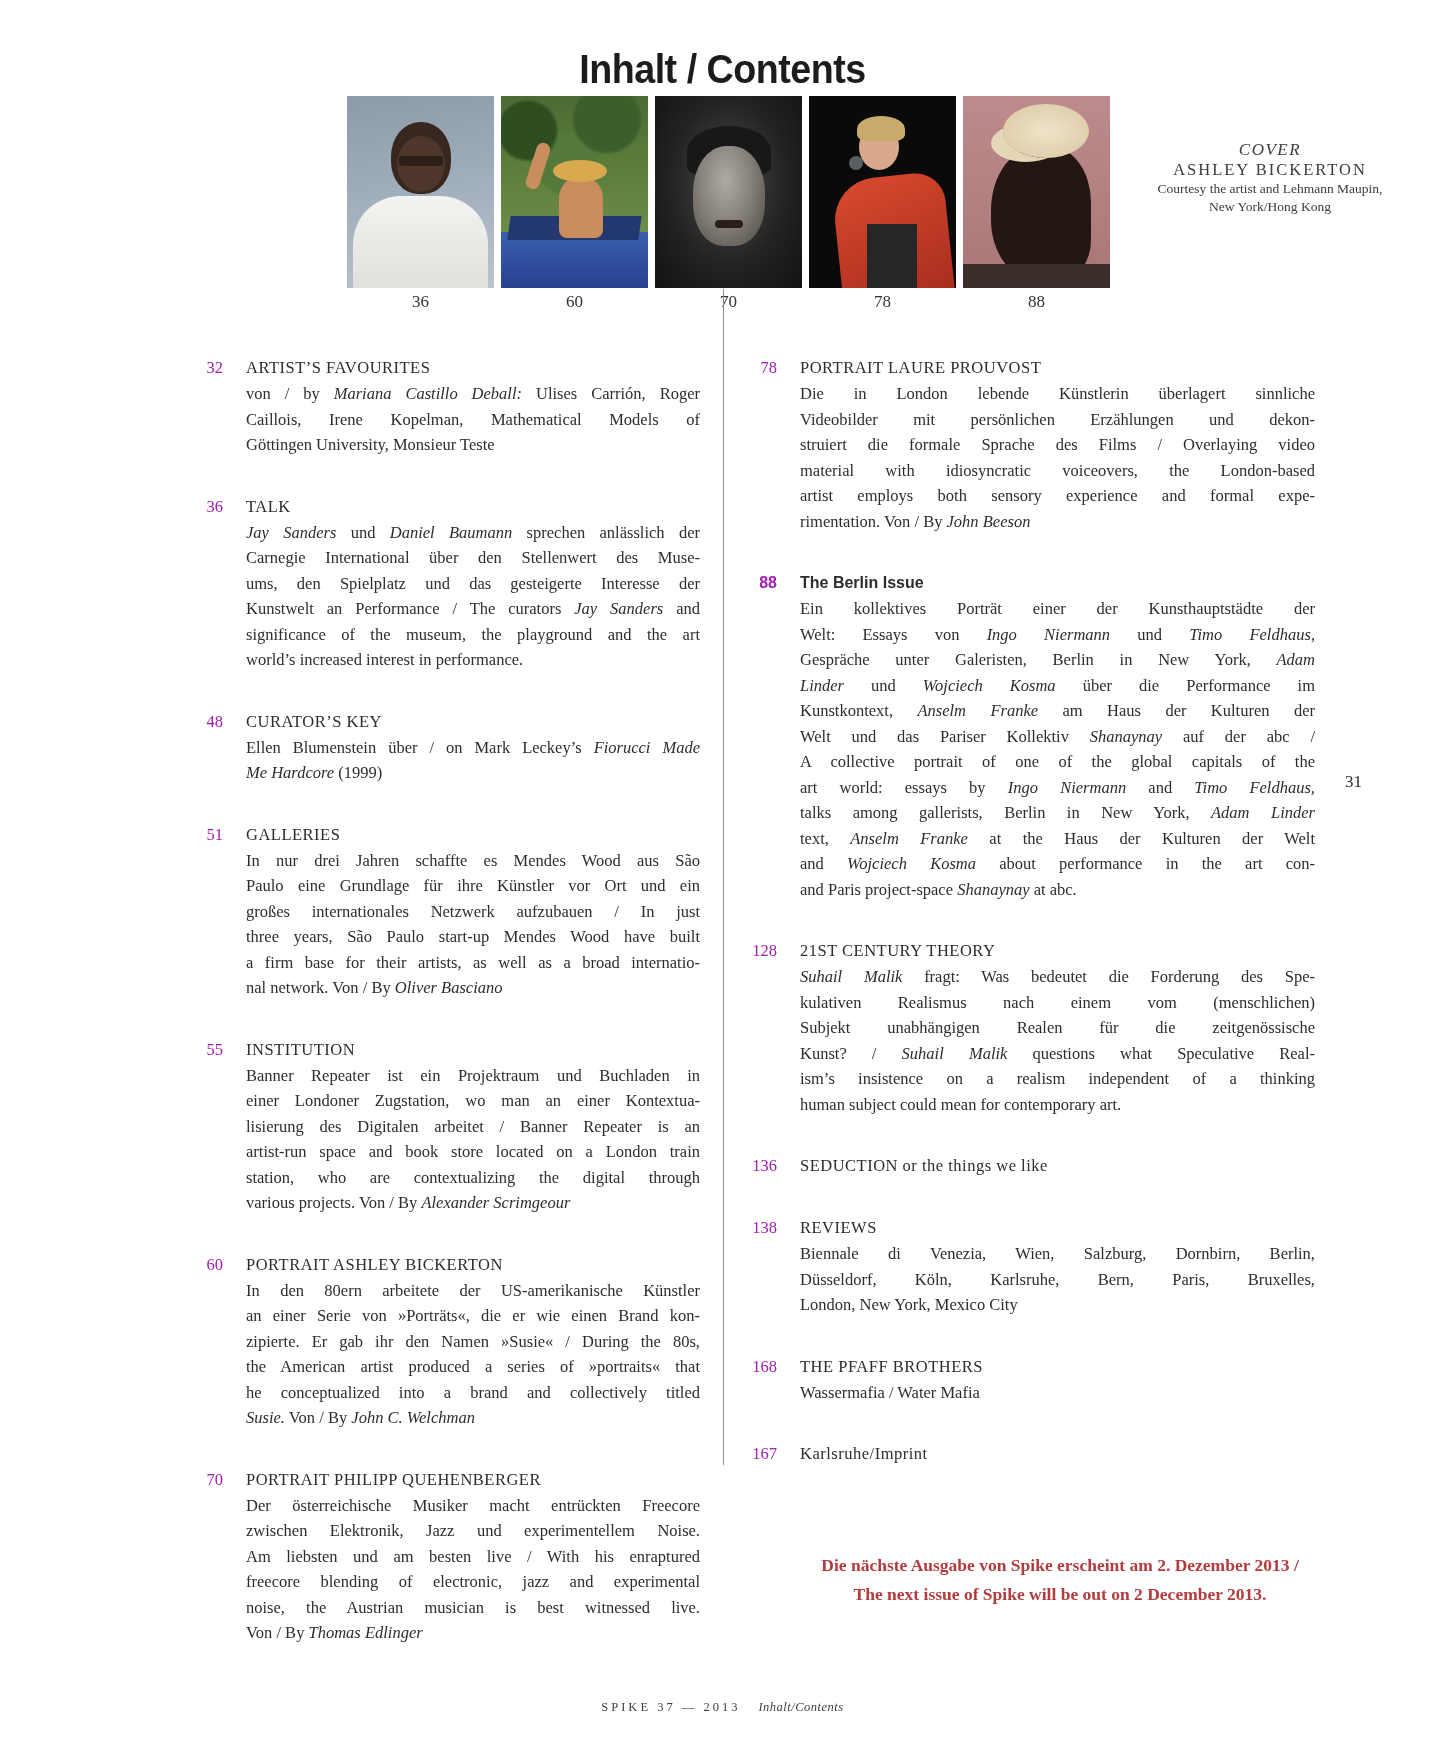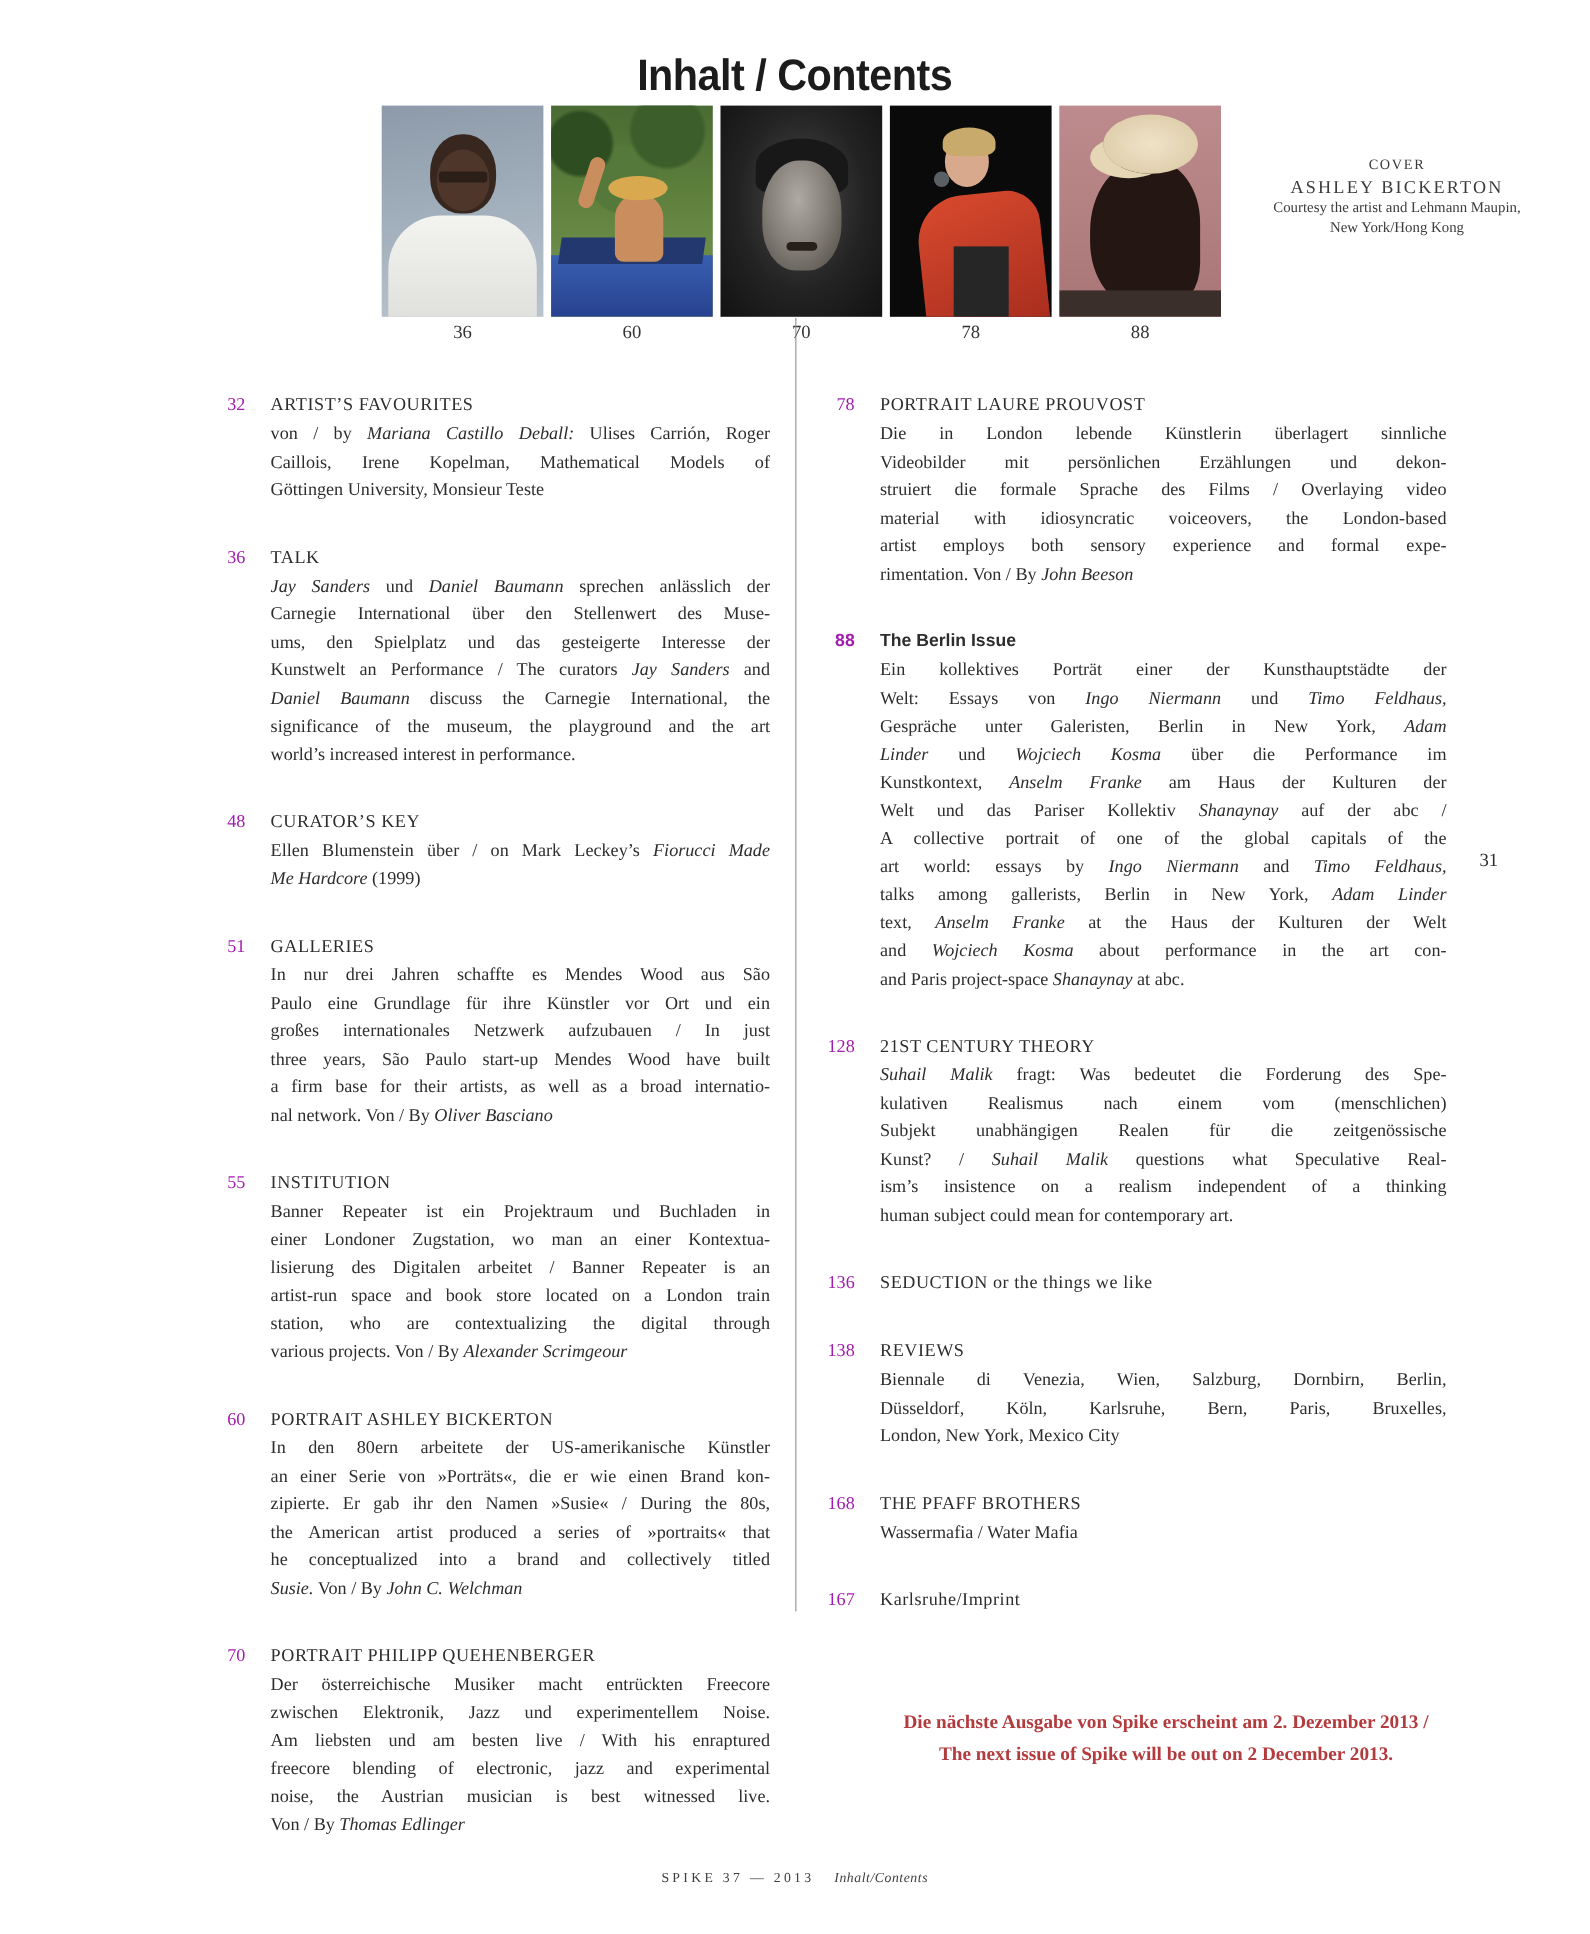--- a/index.html
+++ b/index.html
@@ -49,21 +49,21 @@
   
   .p5{background:linear-gradient(180deg,#bd8b8d 0%,#b27f80 60%,#a87476 100%);}
   .p5 .hair{top:50px;left:28px;width:100px;height:134px;border-radius:48% 42% 30% 45%;background:#241612;}
   .p5 .fur{top:8px;left:40px;width:86px;height:54px;border-radius:50%;background:radial-gradient(#efe3c8,#d9c7a2);box-shadow:-20px 12px 0 -8px #e5d6b5;}
   .p5 .shoulder{bottom:0;left:0;width:147px;height:24px;background:#3a2f2a;}
   
   .photo-numbers{position:absolute;left:347px;top:292px;display:flex;gap:7px;}
   .photo-numbers span{width:147px;text-align:center;font-size:17px;color:#333;}
   
   .cover{position:absolute;left:1120px;top:140px;width:300px;text-align:center;color:#3b3b3b;}
-  .cover .label{font-size:13px;letter-spacing:1.5px;line-height:19px;}
+  .cover .label{font-size:17px;letter-spacing:1.5px;line-height:19px;font-style:italic;}
   .cover .artist{font-size:16.5px;letter-spacing:2px;line-height:21px;}
   .cover .courtesy{font-size:13.5px;line-height:18px;}
   
   .divider{position:absolute;left:723px;top:289px;width:1px;height:1176px;background:#8f8f8f;}
   
   .col{position:absolute;top:355px;}
   .col-left{left:246px;width:454px;}
   .col-right{left:800px;width:515px;}
   .entry{position:relative;margin-bottom:36px;font-size:16.5px;line-height:25.5px;}
   .entry .num{position:absolute;left:-68px;top:0;width:45px;text-align:right;font-size:16.5px;color:#a21caf;}
@@ -148,21 +148,20 @@
       </div>
   </div>
     <div class="entry">
     <span class="num">36</span>
     <div class="heading">TALK</div>
     <div class="body">
         <div class="line"><i>Jay Sanders</i> und <i>Daniel Baumann</i> sprechen anlässlich der</div>
         <div class="line">Carnegie International über den Stellenwert des Muse-</div>
         <div class="line">ums, den Spielplatz und das gesteigerte Interesse der</div>
         <div class="line">Kunstwelt an Performance / The curators <i>Jay Sanders</i> and</div>
-        <div class="line"><i>Daniel Baumann</i> discuss the Carnegie International, the</div>
         <div class="line">significance of the museum, the playground and the art</div>
         <div class="line last">world’s increased interest in performance.</div>
       </div>
   </div>
     <div class="entry">
     <span class="num">48</span>
     <div class="heading">CURATOR’S KEY</div>
     <div class="body">
         <div class="line">Ellen Blumenstein über / on Mark Leckey’s <i>Fiorucci Made</i></div>
         <div class="line last"><i>Me Hardcore</i> (1999)</div>

